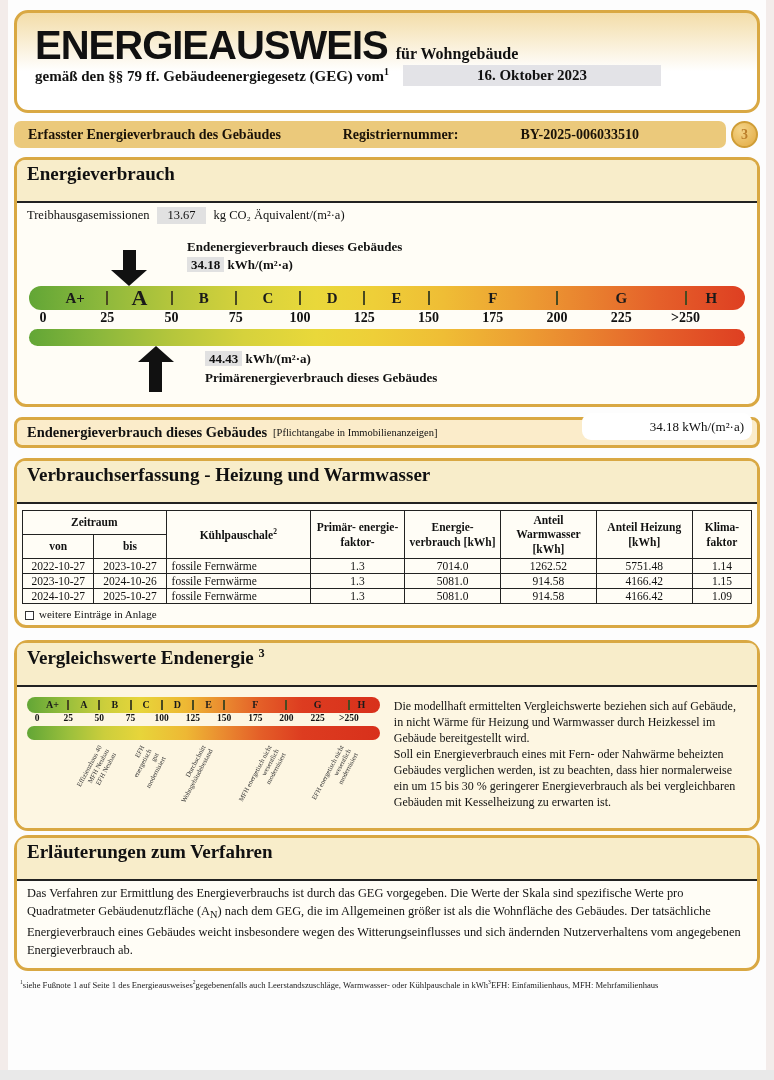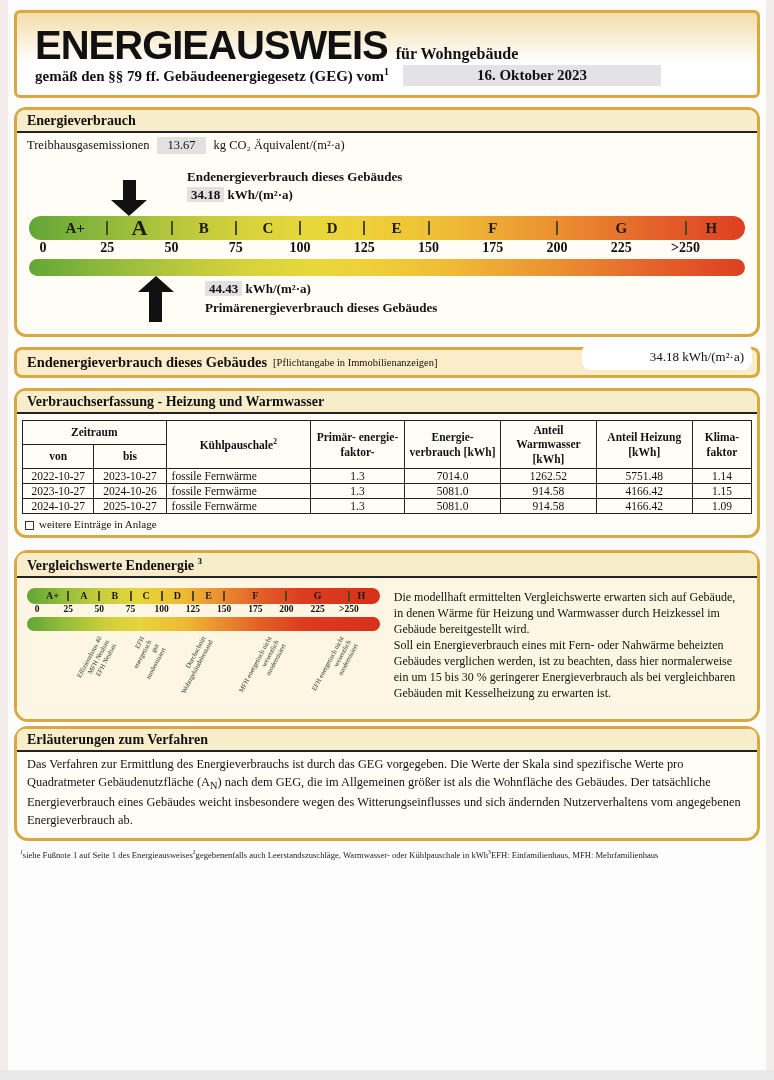--- a/index.html
+++ b/index.html
@@ -17,26 +17,26 @@
   }
   .bottom-strip { position:absolute; left:0; right:0; bottom:0; height:10px; background:#e9e9e9; }
 
   .gold-box {
     margin:0 6px; border:3px solid #d9a843; border-radius:12px;
     background:#fffdf6; overflow:visible;
   }
   .band-title {
     background:#f8edca; border-bottom:2px solid #222;
     border-radius:8px 8px 0 0;
-    padding:3px 10px 2px; font-weight:bold; font-size:14px;
+    padding:3px 10px 16px; font-weight:bold; font-size:19px;
   }
 
   
   .header-box {
-    margin-top:10px; height:88px; border-radius:6px;
+    margin-top:10px; height:103px; border-radius:14px;
     background:linear-gradient(#f3dda9, #ffffff 60%);
     padding:12px 18px 0;
   }
   .title-row { display:flex; align-items:baseline; }
   .main-title {
     font-family:"Liberation Sans", sans-serif; font-weight:900;
     font-size:40px; letter-spacing:-1px; line-height:1;
   }
   .subtitle { font-size:16px; font-weight:bold; margin-left:8px; }
   .law-row { font-size:15px; font-weight:bold; display:flex; align-items:center; }
@@ -168,20 +168,28 @@
     <div class="title-row">
       <span class="main-title">ENERGIEAUSWEIS</span>
       <span class="subtitle">für Wohngebäude</span>
     </div>
     <div class="law-row">
       <span><span>gemäß den §§ 79 ff. Gebäudeenergiegesetz (GEG) vom</span><sup>1</sup></span>
       <span class="date-box">16. Oktober 2023</span>
     </div>
   </div>
 
+  <div class="registry-row">
+    <div class="registry-bar">
+      <span class="reg-left">Erfasster Energieverbrauch des Gebäudes</span>
+      <span class="reg-label">Registriernummer:</span>
+      <span class="reg-num">BY-2025-006033510</span>
+    </div>
+    <div class="page-badge">3</div>
+  </div>
 
   <div class="gold-box energy-box">
     <div class="band-title">Energieverbrauch</div>
     <div class="energy-content">
 
       <div class="ghg-line">
         <span>Treibhausgasemissionen</span>
         <span class="gray-val">13.67</span>
         <span>kg CO₂ Äquivalent/(m²·a)</span>
       </div>
@@ -405,21 +413,21 @@
               <div class="cmp-rot">
                 <div>EFH energetisch nicht</div>
                 <div>wesentlich</div>
                 <div>modernisiert</div>
               </div>
             </div>
           </div>
         </div>
       </div>
       <div class="cmp-right">
-        <p>Die modellhaft ermittelten Vergleichswerte erwarten sich auf Gebäude, in denen Wärme für Heizung und Warmwasser durch Heizkessel im Gebäude bereitgestellt wird.</p>
+        <p>Die modellhaft ermittelten Vergleichswerte beziehen sich auf Gebäude, in nicht Wärme für Heizung und Warmwasser durch Heizkessel im Gebäude bereitgestellt wird.</p>
         <p>Soll ein Energieverbrauch eines mit Fern- oder Nahwärme beheizten Gebäudes verglichen werden, ist zu beachten, dass hier normalerweise ein um 15 bis 30 % geringerer Energieverbrauch als bei vergleichbaren Gebäuden mit Kesselheizung zu erwarten ist.</p>
       </div>
     </div>
   </div>
 
   <div class="gold-box explain-box">
     <div class="band-title">Erläuterungen zum Verfahren</div>
     <div class="explain-text"><span>Das Verfahren zur Ermittlung des Energieverbrauchs ist durch das GEG vorgegeben. Die Werte der Skala sind spezifische Werte pro Quadratmeter Gebäudenutzfläche (A</span><sub>N</sub><span>) nach dem GEG, die im Allgemeinen größer ist als die Wohnfläche des Gebäudes. Der tatsächliche Energieverbrauch eines Gebäudes weicht insbesondere wegen des Witterungseinflusses und sich ändernden Nutzerverhaltens vom angegebenen Energieverbrauch ab.</span></div>
   </div>
 

